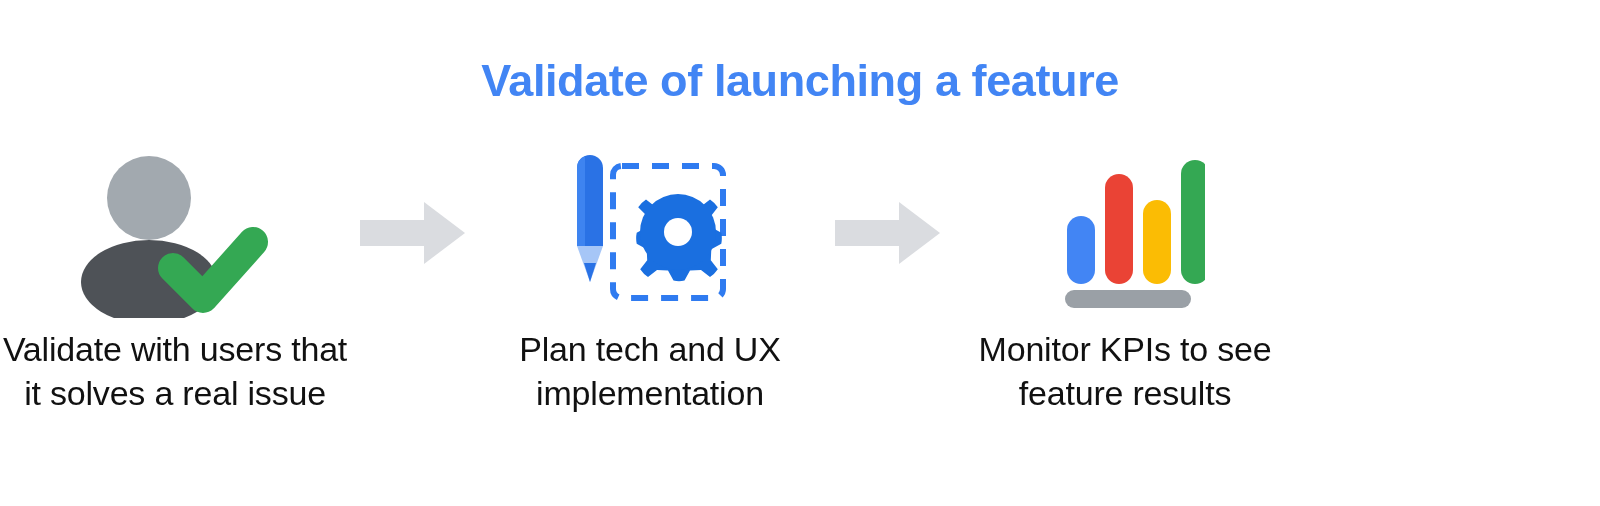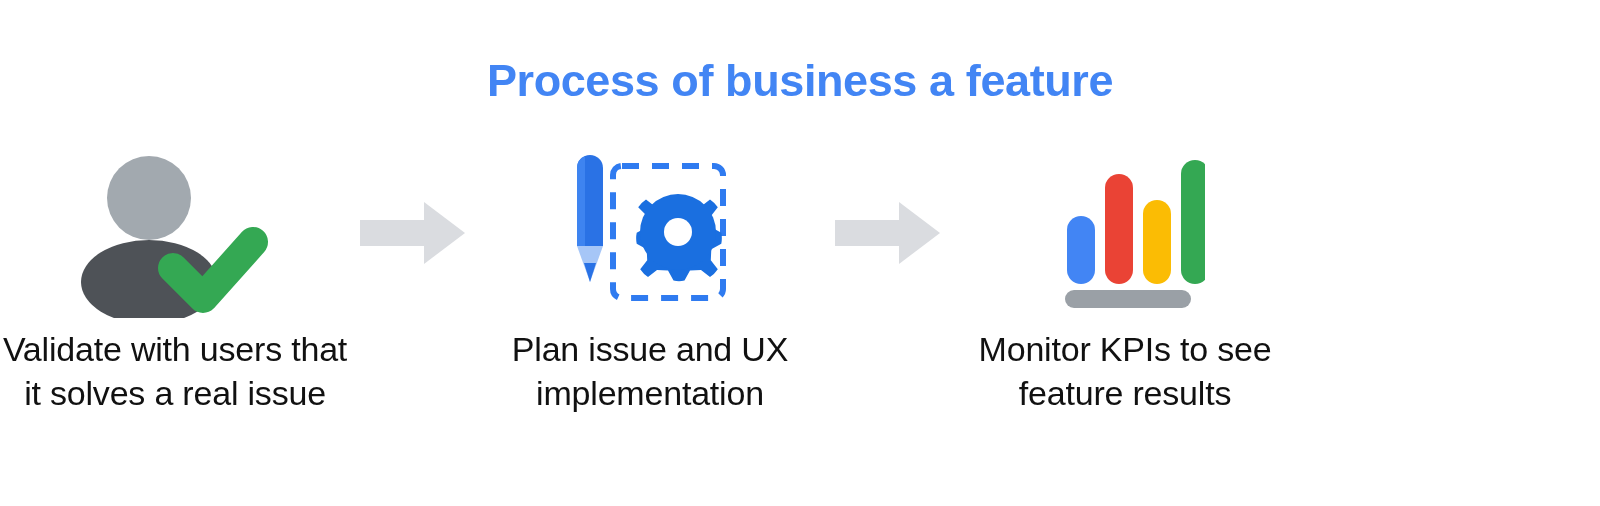--- a/index.html
+++ b/index.html
@@ -66,21 +66,21 @@
     display:flex;
     align-items:center;
     justify-content:center;
   }
 </style>
 </head>
 <body>
 
 <div class="canvas">
 
-  <div class="title">Process of business a feature</div>
+  <div class="title">Validate of launching a feature</div>
 
   <div class="steps">
 
     <div class="step">
       <div class="icon-box">
         <svg width="200" height="170" viewBox="0 0 200 170">
 
           <circle cx="74" cy="50" r="42" fill="#A2A9AF"></circle>
 
           <ellipse cx="74" cy="134" rx="68" ry="42" fill="#4E5257"></ellipse>
@@ -120,21 +120,21 @@
                      l -0.5 11 l 7 9 a 28 28 0 0 1 -7.8 7.8 l -9 -7
                      l -11 0.5 l -5.5 10 a 28 28 0 0 1 -11 0 l -5.5 -10
                      l -11 -0.5 l -9 7 a 28 28 0 0 1 -7.8 -7.8 l 7 -9
                      l -0.5 -11 l -10 -5.5 a 28 28 0 0 1 0 -11 l 10 -5.5
                      l 0.5 -11 l -9 -9 a 28 28 0 0 1 7.8 -7.8 l 9 7 Z" fill="#1A6FE0"></path>
             <circle cx="113" cy="82" r="38" fill="#1A6FE0"></circle>
             <circle cx="113" cy="82" r="14" fill="#ffffff"></circle>
           </g>
         </svg>
       </div>
-      <div class="caption">Plan issue and UX
+      <div class="caption">Plan tech and UX
 implementation</div>
     </div>
 
     <div class="arrow-cell">
       <svg width="105" height="62" viewBox="0 0 105 62">
         <path d="M 0 18 L 64 18 L 64 0 L 105 31 L 64 62 L 64 44 L 0 44 Z" fill="#DADCE0"></path>
       </svg>
     </div>
 
     <div class="step">

